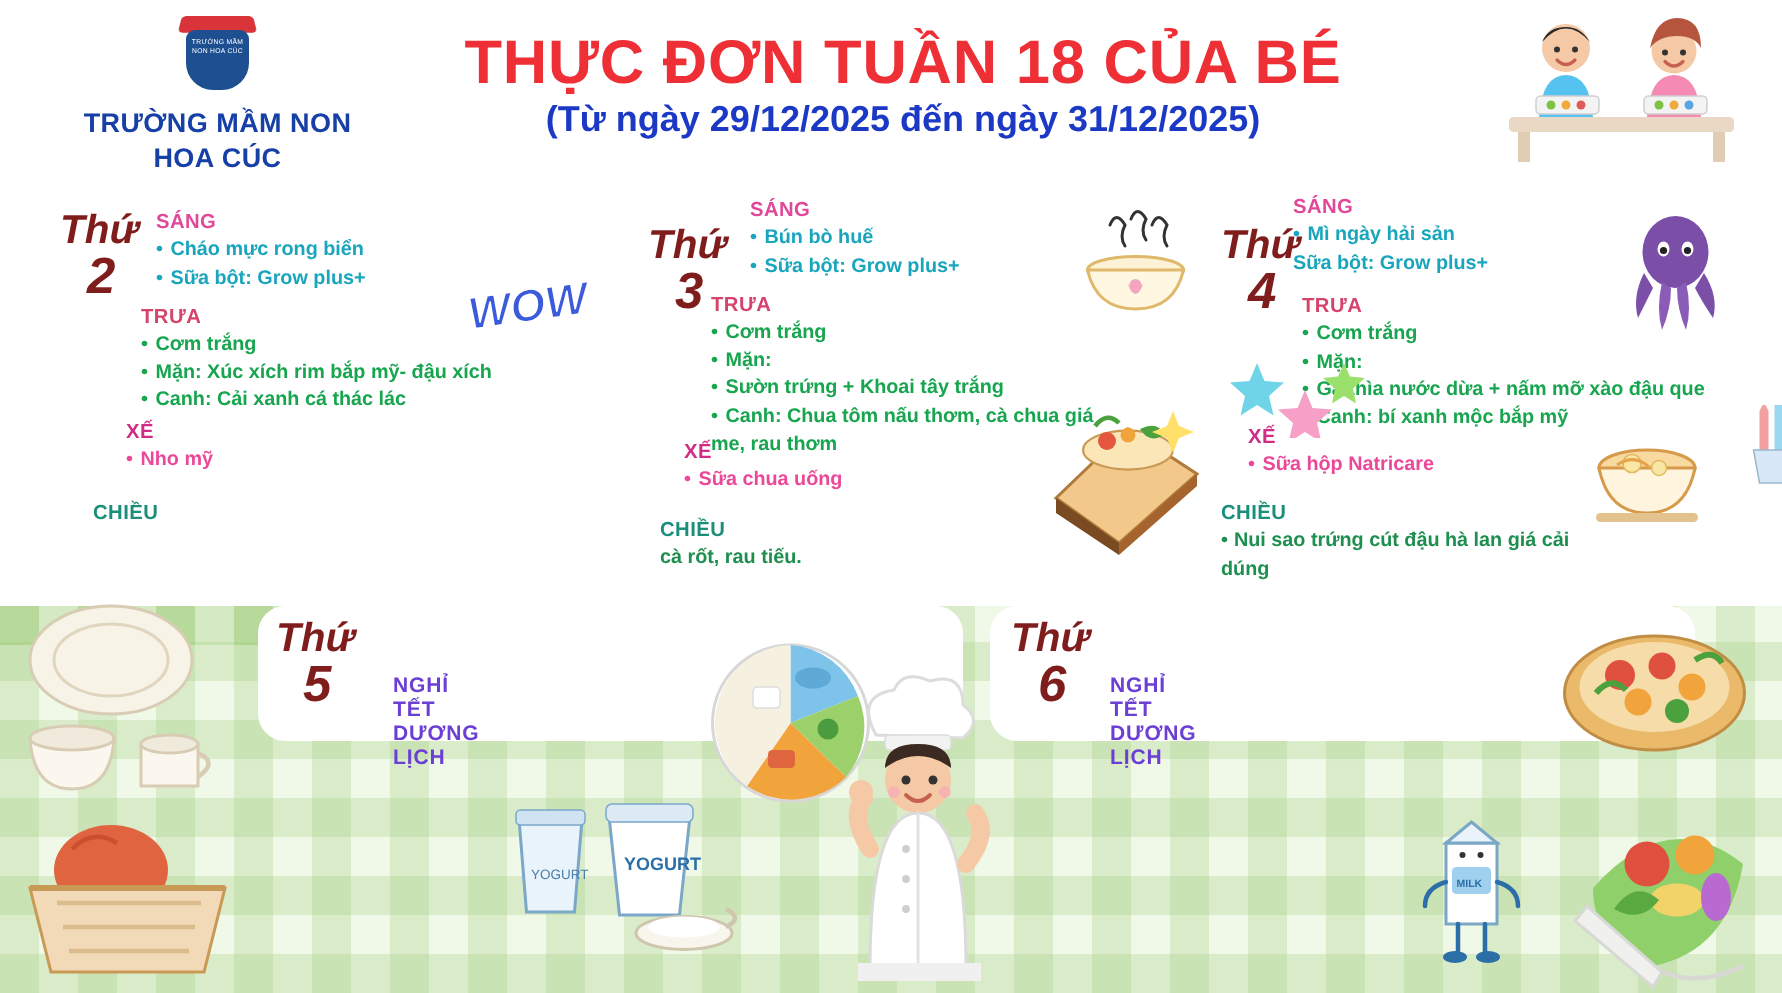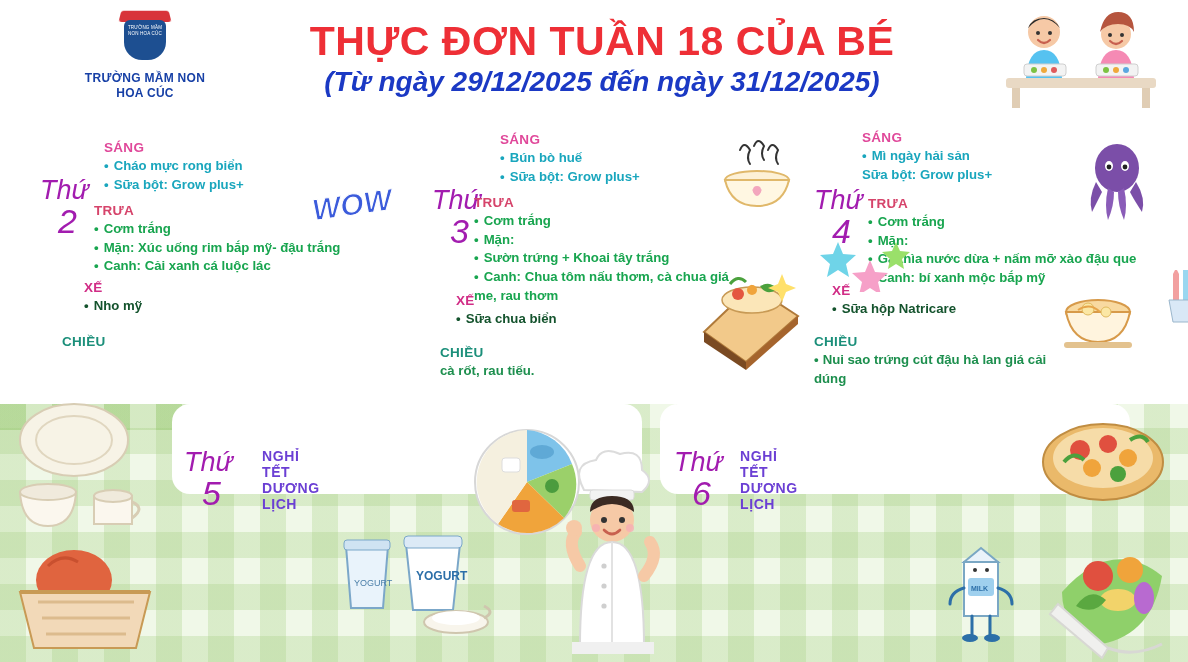--- a/index.html
+++ b/index.html
@@ -55,54 +55,54 @@
     transform: perspective(40px) rotateX(22deg);
   }
   .logo-badge .shield {
     position: absolute; left: 12px; top: 12px; width: 42px; height: 40px;
     background: #1d4f91; border-radius: 6px 6px 18px 18px;
     color: #fff; font-size: 4.5px; line-height: 1.25; padding: 5px 2px 0;
     text-align: center; letter-spacing: .2px; overflow: hidden;
   }
   .school-name {
     margin-top: 3px;
-    color: #1740a6; font-weight: bold; font-size: 12px; line-height: 1.25;
+    color: #1740a6; font-weight: bold; font-size: 18px; line-height: 1.25;
     letter-spacing: .3px;
   }
   .title-main {
     position: absolute; left: 232px; top: 18px; width: 740px;
     text-align: center;
     color: #ee2f36; font-weight: bold; font-size: 41px; letter-spacing: .5px;
     text-shadow: 2px 2px 0 #fff;
   }
   .title-sub {
     position: absolute; left: 232px; top: 66px; width: 740px;
     text-align: center;
-    color: #1b39c4; font-weight: bold; font-size: 28px; font-style: italic;
+    color: #1b39c4; font-weight: bold; font-size: 24px; 
   }
   
   .kids-illu { position: absolute; right: 24px; top: 6px; width: 166px; height: 106px; }
 
   
   .day { position: absolute; }
-  .day-label { position: absolute; font-weight: normal; color: #a21caf; font-style: italic; margin-top: 37px; }
+  .day-label { position: absolute; font-weight: bold; color: #7f1d1d; font-style: italic; }
   .day-label .thu { font-size: 27px; display: block; }
   .day-label .num { font-size: 34px; display: block; margin-left: 18px; margin-top: -4px; }
 
   .meal { position: absolute; }
   .meal-title { font-weight: bold; font-size: 13.5px; letter-spacing: .3px; }
   .meal-title.sang { color: #e0489a; }
   .meal-title.trua { color: #d6446b; }
   .meal-title.xe   { color: #d12d86; }
   .meal-title.chieu{ color: #1b8f7a; }
   .meal ul { list-style: none; margin-top: 2px; }
   .meal li { font-size: 13.2px; font-weight: bold; line-height: 1.42; color: #17a3b8; }
   .meal.sang li { color: #19a6bd; }
   .meal.trua li { color: #18a54f; }
-  .meal.xe li   { color: #14532d; }
+  .meal.xe li   { color: #ec4899; }
   .meal.chieu li{ color: #1d8f4e; }
   .meal li::before { content: "•"; margin-right: 5px; }
   .meal.chieu li::before { content: "•"; margin-right: 4px; }
   .meal li.nobullet::before { content: ""; margin: 0; }
 
   .holiday-label {
     position: absolute;
     font-size: 14px; font-weight: bold; color: #6b3fd4; letter-spacing: .6px;
   }
 
@@ -207,22 +207,22 @@
       <ul>
         <li>Cháo mực rong biển</li>
         <li>Sữa bột: Grow plus+</li>
       </ul>
     </div>
 
     <div class="meal trua" style="left:94px; top:203px; width:300px;">
       <div class="meal-title trua">TRƯA</div>
       <ul>
         <li>Cơm trắng</li>
-        <li>Mặn: Xúc uống rim bắp mỹ- đậu trắng</li>
-        <li>Canh: Cải xanh cá luộc lác</li>
+        <li>Mặn: Xúc xích rim bắp mỹ- đậu xích</li>
+        <li>Canh: Cải xanh cá thác lác</li>
       </ul>
     </div>
 
     <div class="meal xe" style="left:84px; top:280px; width:200px;">
       <div class="meal-title xe">XẾ</div>
       <ul>
         <li>Nho mỹ</li>
       </ul>
     </div>
 
@@ -251,21 +251,21 @@
         <li>Cơm trắng</li>
         <li>Mặn:</li>
         <li>Sườn trứng + Khoai tây trắng</li>
         <li>Canh: Chua tôm nấu thơm, cà chua giá me, rau thơm</li>
       </ul>
     </div>
 
     <div class="meal xe" style="left:456px; top:293px; width:200px;">
       <div class="meal-title xe">XẾ</div>
       <ul>
-        <li>Sữa chua biển</li>
+        <li>Sữa chua uống</li>
       </ul>
     </div>
 
     <div class="meal chieu" style="left:440px; top:345px; width:290px;">
       <div class="meal-title chieu">CHIỀU</div>
       <ul>
         <li class="nobullet">cà rốt, rau tiếu.</li>
       </ul>
     </div>
   </div>

